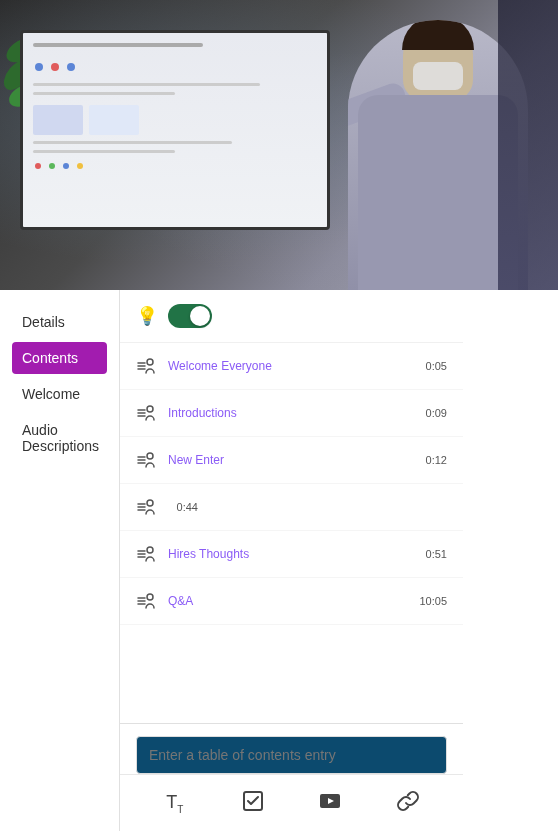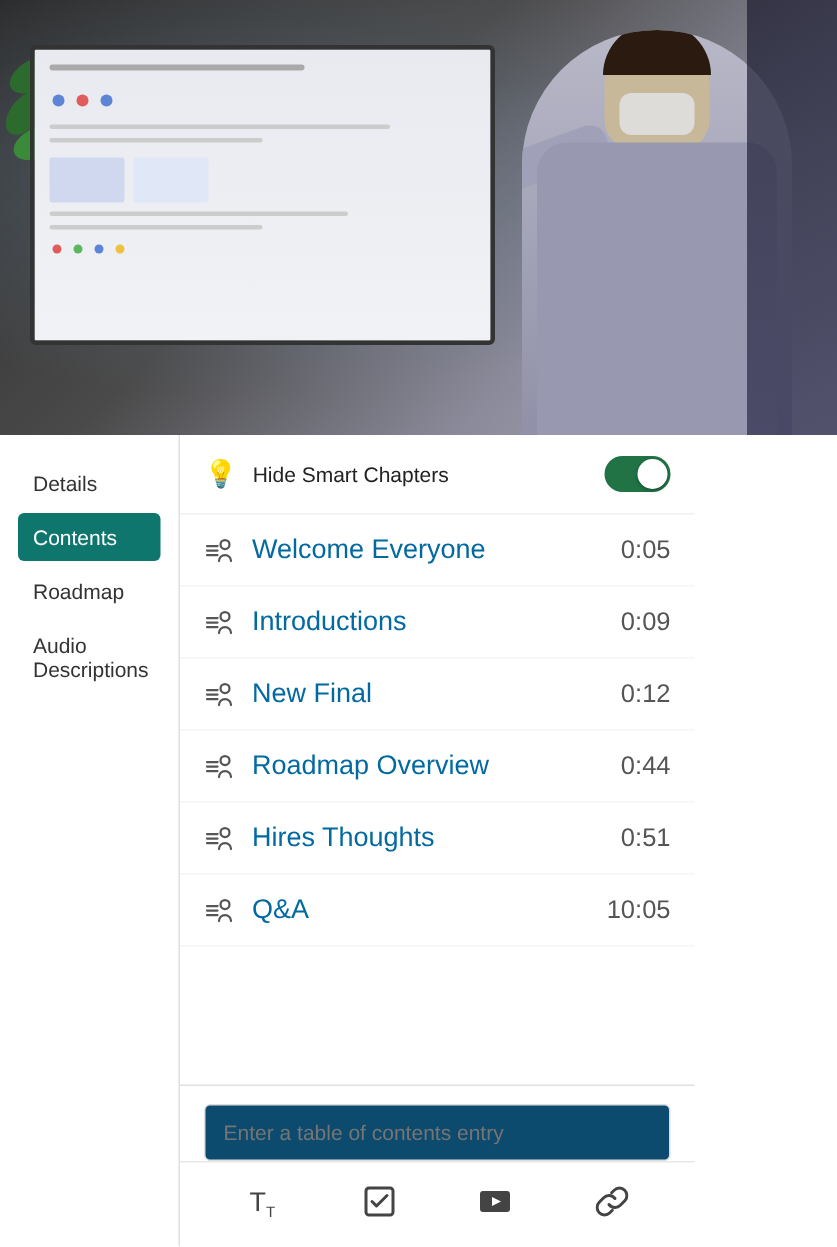--- a/index.html
+++ b/index.html
@@ -125,21 +125,21 @@
     }
     .sidebar-item {
       padding: 8px 10px;
       border-radius: 4px;
       cursor: pointer;
       font-size: 14px;
       color: #333;
       font-weight: 400;
     }
     .sidebar-item.active {
-      background: #0f766e;
+      background: #a21caf;
       color: #fff;
       font-weight: 500;
     }
 
     
     .content-panel {
       flex: 1;
       padding: 0;
       display: flex;
       flex-direction: column;
@@ -198,25 +198,25 @@
     .chapter-icon {
       margin-right: 12px;
       font-size: 16px;
       color: #555;
       display: flex;
       align-items: center;
       flex-shrink: 0;
     }
     .chapter-title {
       flex: 1;
-      font-size: 18px;
-      color: #0369a1;
+      font-size: 12px;
+      color: #8b5cf6;
     }
     .chapter-time {
-      font-size: 17px;
+      font-size: 11px;
       color: #555;
       min-width: 30px;
       text-align: right;
     }
 
     
     .input-area {
       border-top: 1px solid #e0e0e0;
       padding: 12px 16px 0;
     }
@@ -309,29 +309,28 @@
   </div>
 
   <div style="position:absolute;right:0;top:0;width:60px;height:290px;background:linear-gradient(180deg,#1a1a2e 0%,#2a2a4a 100%);opacity:0.7;"></div>
 </div>
 
 <div class="main">
 
   <div class="sidebar">
     <div class="sidebar-item">Details</div>
     <div class="sidebar-item active">Contents</div>
-    <div class="sidebar-item">Roadmap</div>
+    <div class="sidebar-item">Welcome</div>
     <div class="sidebar-item">Audio Descriptions</div>
   </div>
 
   <div class="content-panel">
 
     <div class="toggle-row">
       <span class="toggle-icon">💡</span>
-      <span class="toggle-label">Hide Smart Chapters</span>
       <div class="toggle-switch">
         <div class="toggle-knob"></div>
       </div>
     </div>
 
     <div class="chapter-list">
     <div class="chapter-item">
     <span class="chapter-icon">
       <svg width="20" height="20" viewBox="0 0 20 20" fill="none" xmlns="http://www.w3.org/2000/svg">
 
@@ -369,37 +368,36 @@
 
         <line x1="2" y1="7" x2="9" y2="7" stroke="#555" stroke-width="1.5" stroke-linecap="round"></line>
         <line x1="2" y1="10" x2="9" y2="10" stroke="#555" stroke-width="1.5" stroke-linecap="round"></line>
         <line x1="2" y1="13" x2="9" y2="13" stroke="#555" stroke-width="1.5" stroke-linecap="round"></line>
 
         <circle cx="14" cy="6" r="3" stroke="#555" stroke-width="1.5" fill="none"></circle>
 
         <path d="M10 17c0-2.2 1.8-4 4-4s4 1.8 4 4" stroke="#555" stroke-width="1.5" stroke-linecap="round" fill="none"></path>
       </svg>
     </span>
-    <span class="chapter-title">New Final</span>
+    <span class="chapter-title">New Enter</span>
     <span class="chapter-time">0:12</span>
   </div>
         <div class="chapter-item">
     <span class="chapter-icon">
       <svg width="20" height="20" viewBox="0 0 20 20" fill="none" xmlns="http://www.w3.org/2000/svg">
 
         <line x1="2" y1="7" x2="9" y2="7" stroke="#555" stroke-width="1.5" stroke-linecap="round"></line>
         <line x1="2" y1="10" x2="9" y2="10" stroke="#555" stroke-width="1.5" stroke-linecap="round"></line>
         <line x1="2" y1="13" x2="9" y2="13" stroke="#555" stroke-width="1.5" stroke-linecap="round"></line>
 
         <circle cx="14" cy="6" r="3" stroke="#555" stroke-width="1.5" fill="none"></circle>
 
         <path d="M10 17c0-2.2 1.8-4 4-4s4 1.8 4 4" stroke="#555" stroke-width="1.5" stroke-linecap="round" fill="none"></path>
       </svg>
     </span>
-    <span class="chapter-title">Roadmap Overview</span>
     <span class="chapter-time">0:44</span>
   </div>
         <div class="chapter-item">
     <span class="chapter-icon">
       <svg width="20" height="20" viewBox="0 0 20 20" fill="none" xmlns="http://www.w3.org/2000/svg">
 
         <line x1="2" y1="7" x2="9" y2="7" stroke="#555" stroke-width="1.5" stroke-linecap="round"></line>
         <line x1="2" y1="10" x2="9" y2="10" stroke="#555" stroke-width="1.5" stroke-linecap="round"></line>
         <line x1="2" y1="13" x2="9" y2="13" stroke="#555" stroke-width="1.5" stroke-linecap="round"></line>
 

